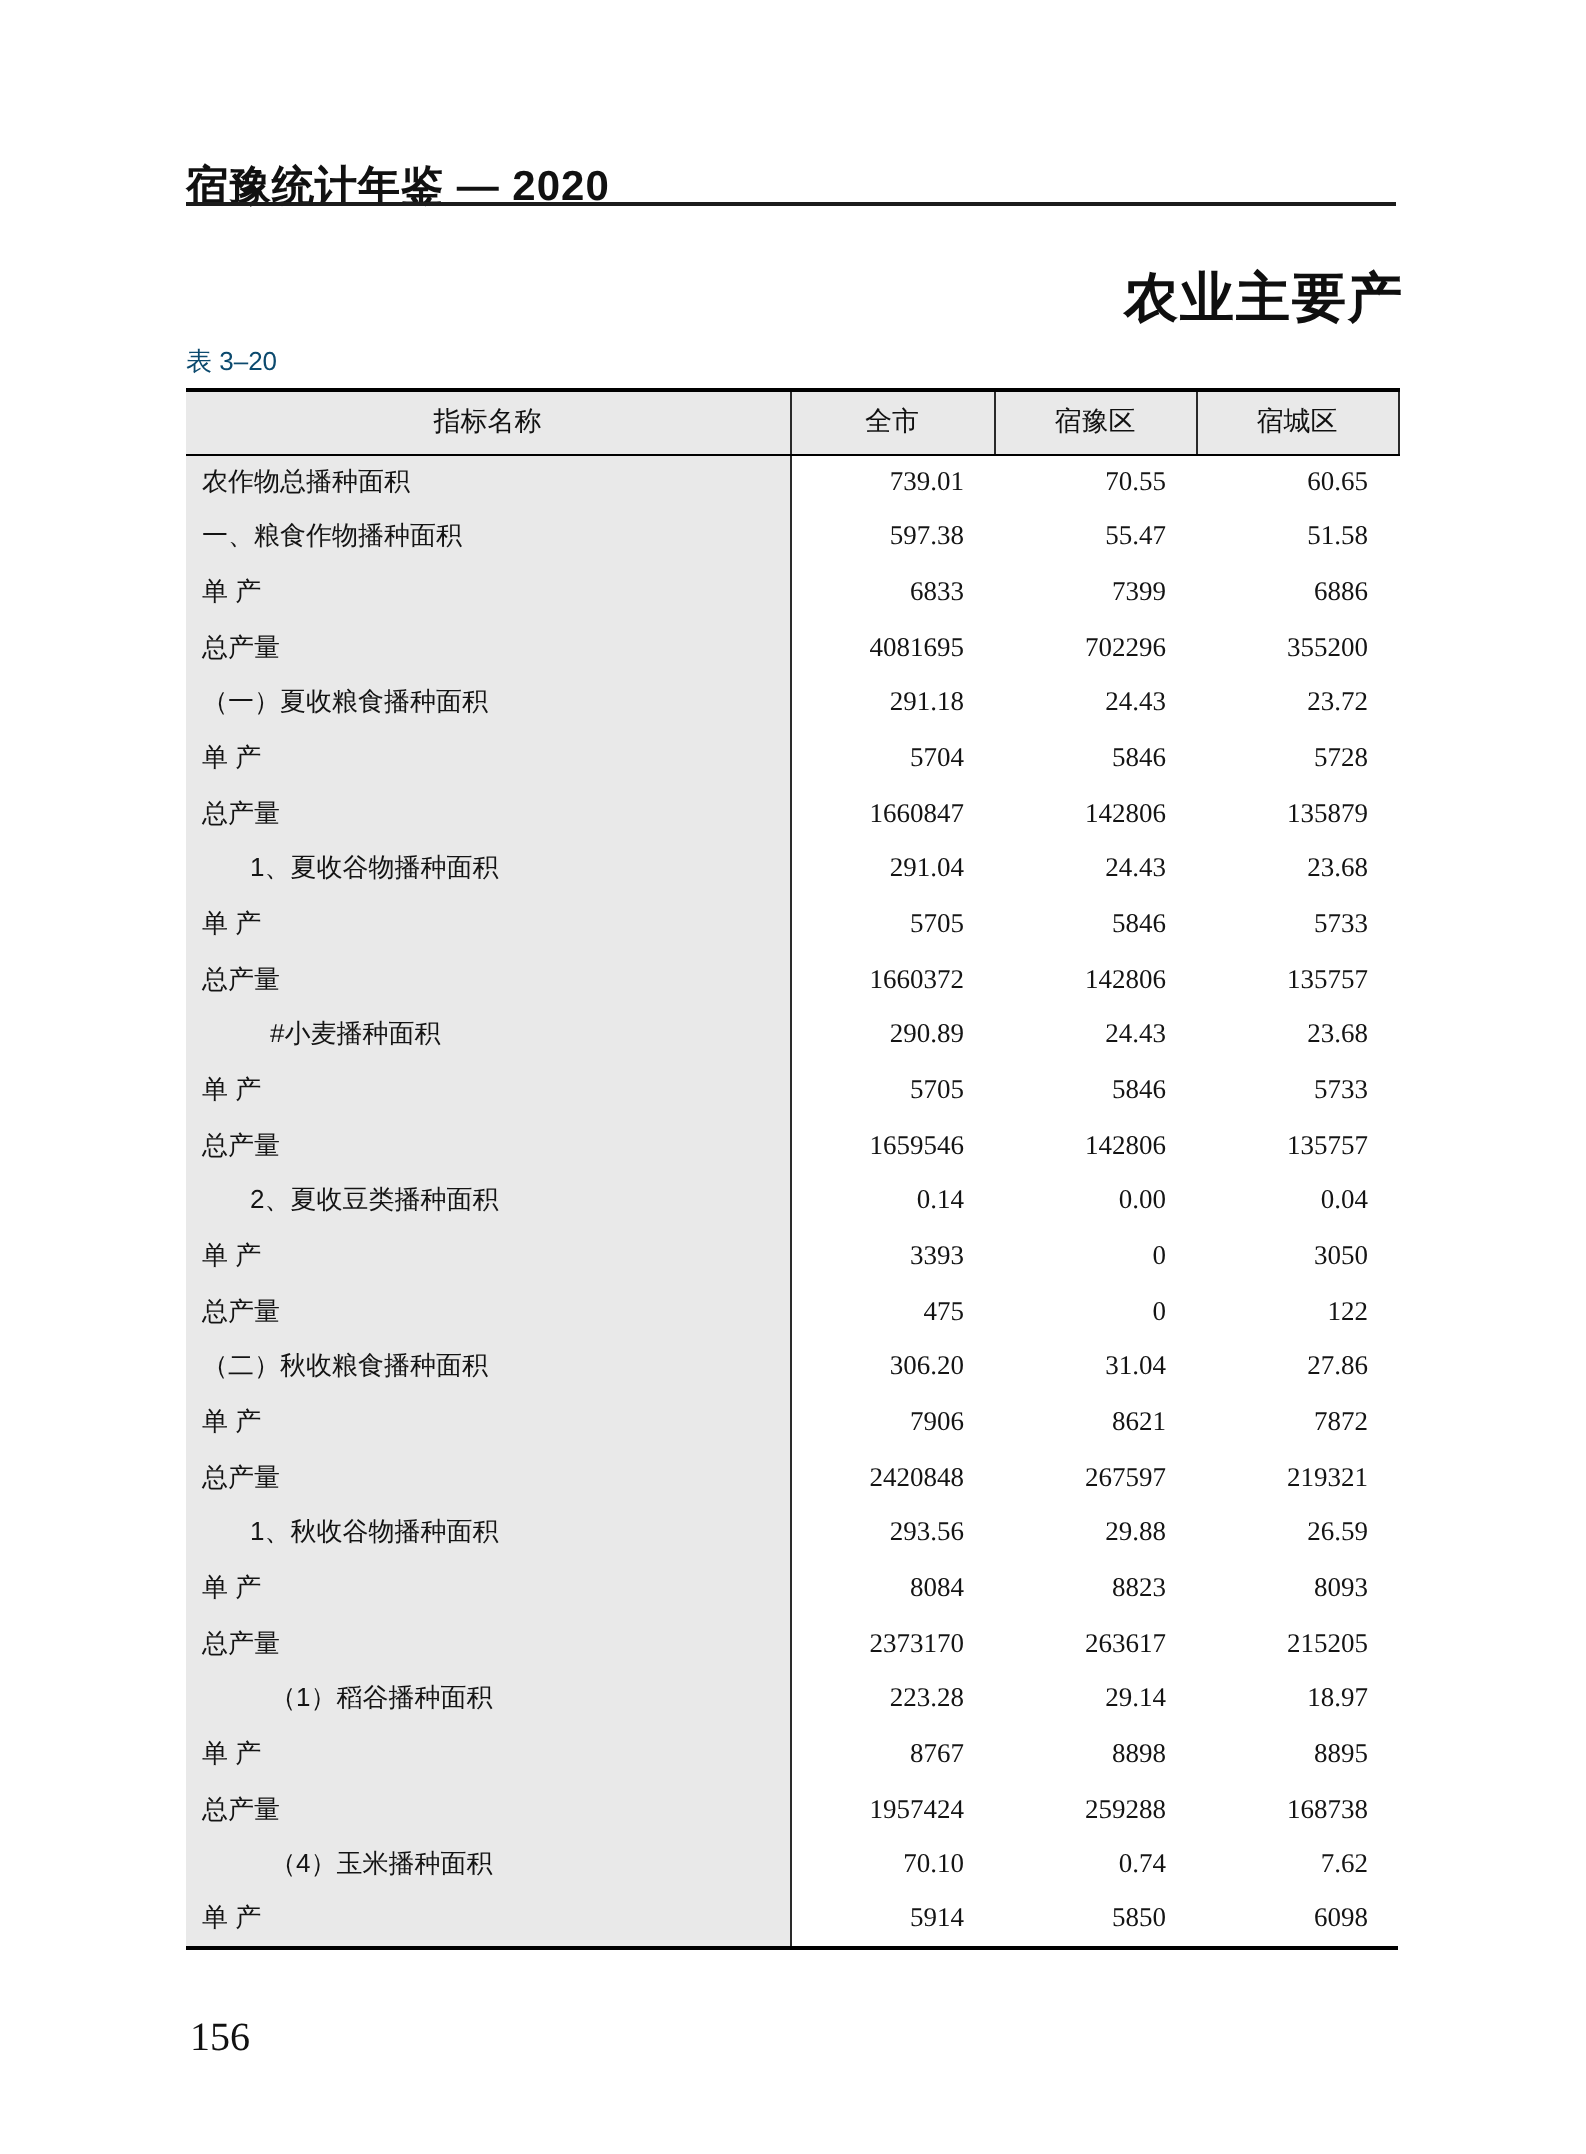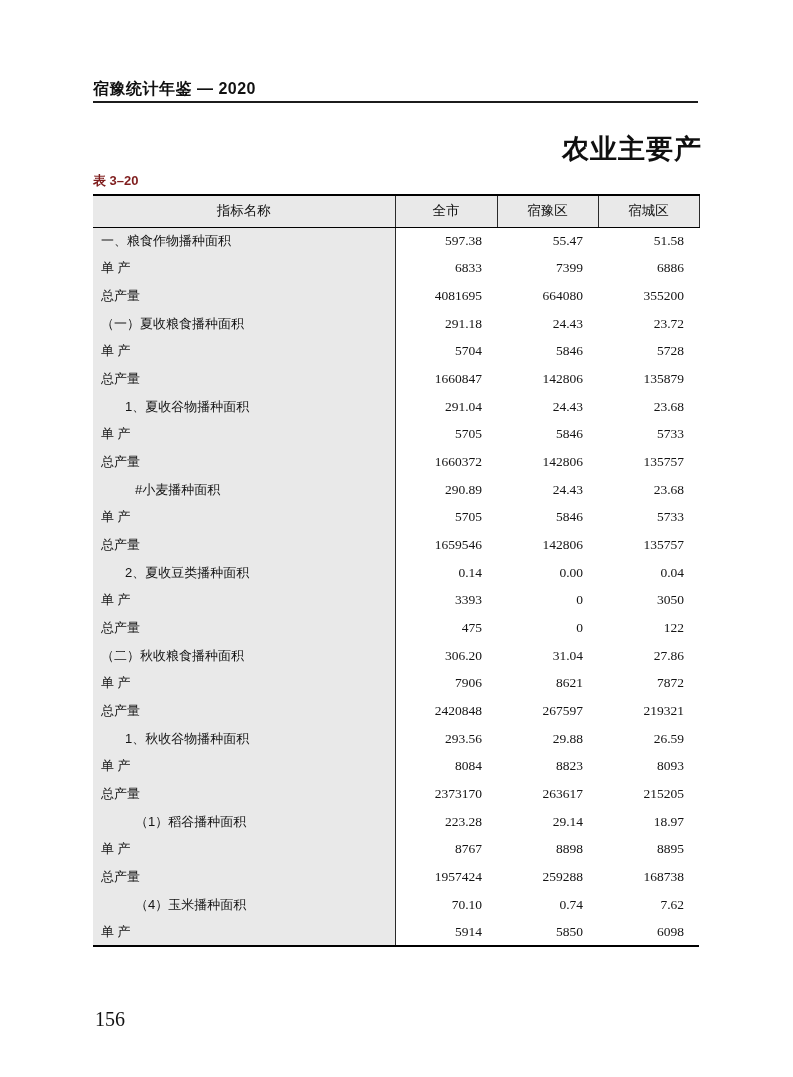--- a/index.html
+++ b/index.html
@@ -8,39 +8,39 @@
     width: 793px; height: 1077px;
     position: relative;
     font-family: "Liberation Sans", "DejaVu Sans", sans-serif;
     color: #1a1a1a;
     overflow: hidden;
   }
   .page { position: absolute; inset: 0; background: #fff; }
 
   .running-header {
     position: absolute; left: 93px; top: 79px;
-    font-size: 16px; font-weight: bold; letter-spacing: 0.5px;
+    font-size: 21px; font-weight: bold; letter-spacing: 0.5px;
     color: #111;
   }
   .header-rule {
     position: absolute; left: 93px; top: 101px;
     width: 605px; height: 0;
     border-bottom: 2.5px solid #1c1c1c;
   }
 
   .section-title {
     position: absolute; top: 131px; right: 91px;
     font-family: "Liberation Serif", "DejaVu Serif", serif;
     font-size: 27px; font-weight: 600; letter-spacing: 1px;
     color: #0f0f0f; white-space: nowrap;
   }
 
   .table-caption {
     position: absolute; left: 93px; top: 172px;
-    font-size: 13px; font-weight: bold; color: #7f1d1d; text-align: center;
+    font-size: 13px; font-weight: normal; color: #0c4a6e; text-align: center;
   }
 
   table.stat {
     position: absolute; left: 93px; top: 194px;
     width: 606px;
     border-collapse: collapse;
     table-layout: fixed;
     border-top: 2.5px solid #000;
     border-bottom: 2.5px solid #000;
     padding-left: 48px;
@@ -107,35 +107,41 @@
     <thead>
       <tr>
         <th>指标名称</th>
         <th>全市</th>
         <th>宿豫区</th>
         <th>宿城区</th>
       </tr>
     </thead>
     <tbody>
         <tr>
+          <td class="label">农作物总播种面积</td>
+          <td class="num">739.01</td>
+          <td class="num">70.55</td>
+          <td class="num">60.65</td>
+        </tr>
+        <tr>
           <td class="label">一、粮食作物播种面积</td>
           <td class="num">597.38</td>
           <td class="num">55.47</td>
           <td class="num">51.58</td>
         </tr>
         <tr>
           <td class="label">单 产</td>
           <td class="num">6833</td>
           <td class="num">7399</td>
           <td class="num">6886</td>
         </tr>
         <tr>
           <td class="label">总产量</td>
           <td class="num">4081695</td>
-          <td class="num">664080</td>
+          <td class="num">702296</td>
           <td class="num">355200</td>
         </tr>
         <tr>
           <td class="label">（一）夏收粮食播种面积</td>
           <td class="num">291.18</td>
           <td class="num">24.43</td>
           <td class="num">23.72</td>
         </tr>
         <tr>
           <td class="label">单 产</td>

